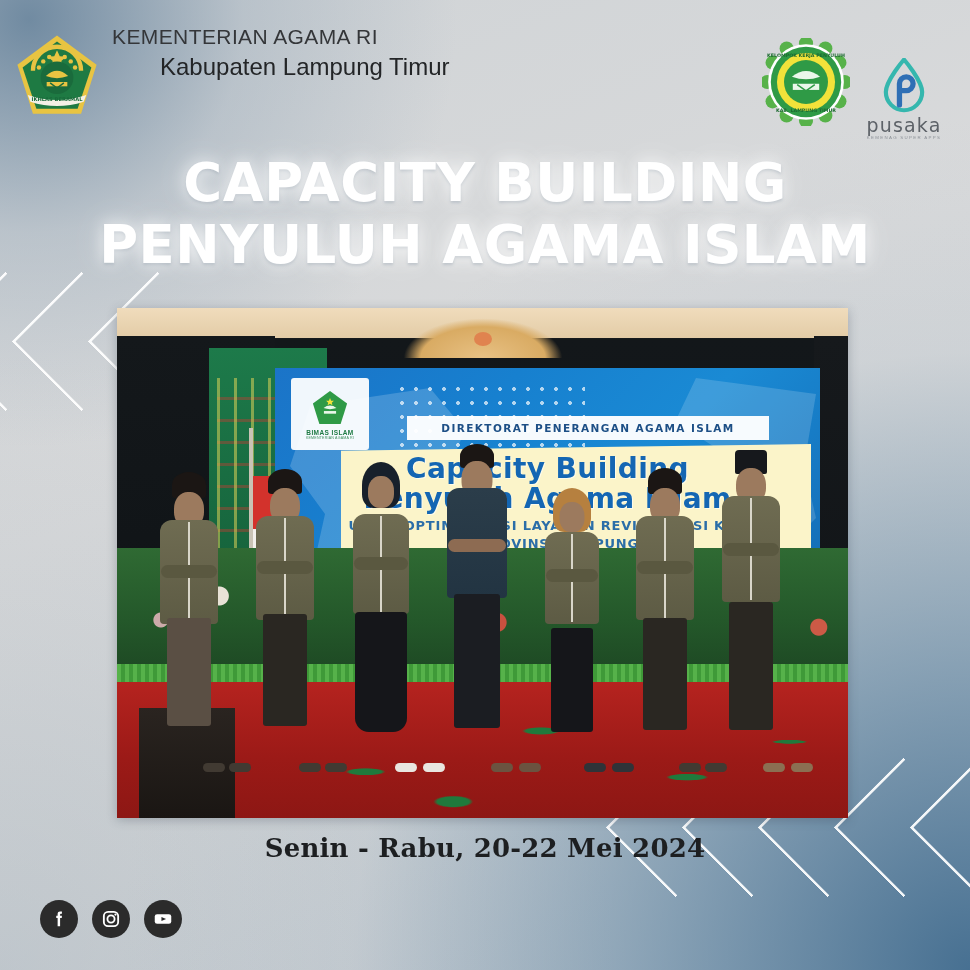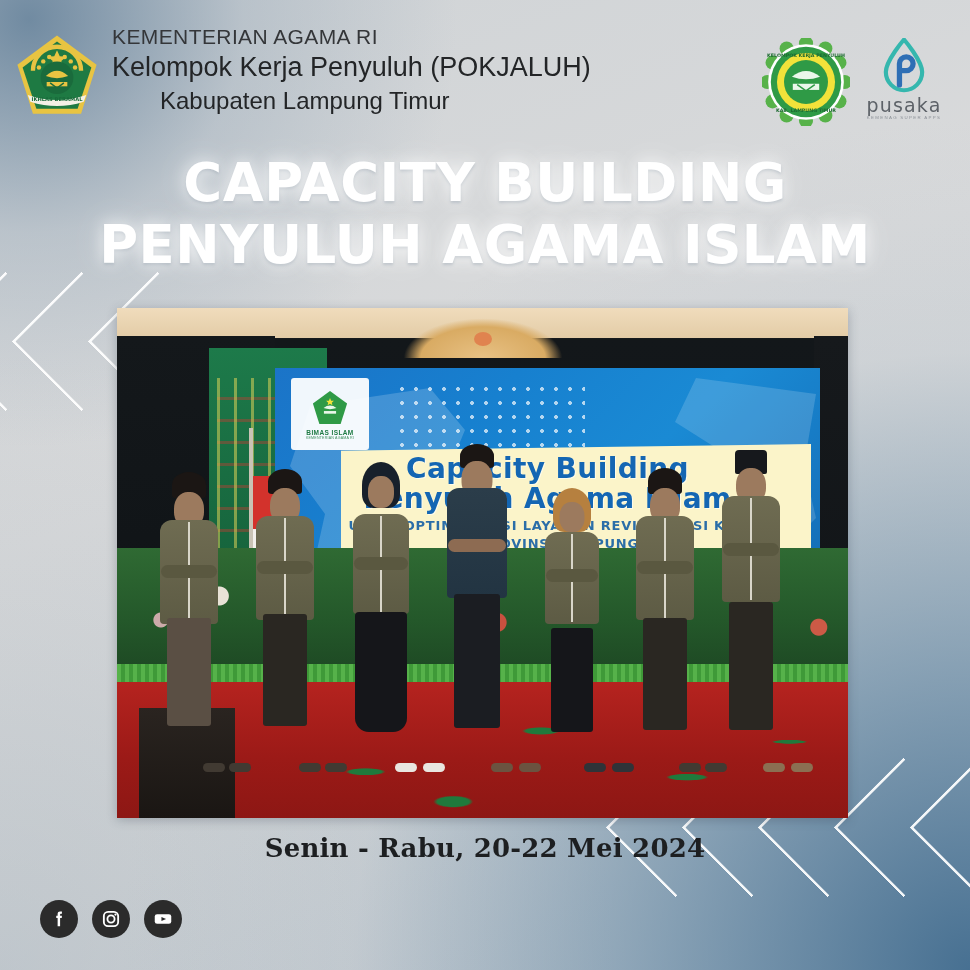--- a/index.html
+++ b/index.html
@@ -43,21 +43,21 @@
   
   .header{position:absolute;left:0;top:24px;width:970px;height:110px;}
   .kemenag-logo{position:absolute;left:14px;top:8px;width:86px;height:88px;}
   .org-text{position:absolute;left:112px;top:0px;color:#2a2c2e;}
   .org-line1{font-size:21px;letter-spacing:.4px;line-height:26px;color:#343639;font-family:"Liberation Sans",sans-serif;}
   .org-line2{font-size:27px;line-height:34px;color:#232527;}
   .org-line3{font-size:24px;line-height:33px;color:#232527;margin-left:48px;}
 
   .logo-right{position:absolute;right:16px;top:4px;width:200px;height:104px;}
   .pokjaluh-badge{position:absolute;left:8px;top:10px;width:88px;height:88px;}
-  .pusaka-wrap{position:absolute;left:104px;top:10px;width:92px;height:84px;text-align:center;}
+  .pusaka-wrap{position:absolute;left:104px;top:30px;width:92px;height:84px;text-align:center;}
   .pusaka-drop{width:46px;height:56px;margin:0 auto;}
   .pusaka-word{font-size:19px;letter-spacing:1.2px;color:#5d6268;line-height:20px;margin-top:1px;font-family:"DejaVu Sans",sans-serif;}
   .pusaka-sub{font-size:4.4px;letter-spacing:1.3px;color:#8d9299;line-height:6px;}
 
   
   .title-block{position:absolute;left:0;top:152px;width:970px;text-align:center;}
   .title-line{
     font-family:"DejaVu Sans",sans-serif;
     font-weight:bold;
     color:#ffffff;
@@ -220,21 +220,20 @@
         <path d="M37 50 q13-12 26 0 q-13 5 -26 0z" fill="#e8c442"></path>
         <path d="M38 57 h24 v5 h-24z" fill="#e8c442"></path>
         <path d="M42 58 l8 6 8-6" fill="none" stroke="#1a6b3c" stroke-width="1.6"></path>
         <path d="M16 72 q34 12 68 0 l-3 8 q-31 10 -62 0z" fill="#f3f0e6"></path>
         <text x="50" y="79" font-size="6" text-anchor="middle" fill="#1a6b3c" font-family="DejaVu Sans, sans-serif" font-weight="bold">IKHLAS BERAMAL</text>
       </svg>
     </div>
 
     <div class="org-text">
       <div class="org-line1">KEMENTERIAN AGAMA RI</div>
-      <div class="org-line2">Kelompok Kerja Penyuluh (POKJALUH)</div>
       <div class="org-line3">Kabupaten Lampung Timur</div>
     </div>
 
     <div class="logo-right">
 
       <div class="pokjaluh-badge">
         <svg viewBox="0 0 100 100" width="88" height="88" aria-hidden="true">
           <g fill="#57b24a">
             <circle cx="50" cy="6" r="8"></circle>
               <circle cx="72" cy="12" r="8"></circle>
@@ -302,20 +301,23 @@
         <svg class="scr-logo-pent" viewBox="0 0 100 100" aria-hidden="true">
           <polygon points="50,5 95,38 78,92 22,92 5,38" fill="#2f9a46"></polygon>
           <path d="M50 24 l3 6.6 7.2.6 -5.5 4.7 1.7 7 -6.4-3.8 -6.4 3.8 1.7-7 -5.5-4.7 7.2-.6z" fill="#f2e23a"></path>
           <path d="M33 50 q17-13 34 0 q-17 6 -34 0z" fill="#eaf7ea"></path>
           <path d="M34 58 h32 v7 h-32z" fill="#eaf7ea"></path>
         </svg>
         <div class="scr-logo-txt">BIMAS ISLAM</div>
         <div class="scr-logo-txt2">KEMENTERIAN AGAMA RI</div>
       </div>
 
+      <div class="scr-ribbon">
+        <span>DIREKTORAT PENERANGAN AGAMA ISLAM</span>
+      </div>
 
       <div class="scr-band"></div>
       <div class="scr-h1">Capacity Building</div>
       <div class="scr-h2">Penyuluh Agama Islam</div>
       <div class="scr-sub1">UPAYA OPTIMALISASI LAYANAN REVITALISASI KUA</div>
       <div class="scr-sub2">DI PROVINSI LAMPUNG</div>
       <div class="scr-venue">EMERSIA HOTEL &amp; RESORT LAMPUNG</div>
       <div class="scr-date">SENIN-RABU, 20-22 MEI 2024</div>
       <div class="scr-foot">
         <span class="scr-socialdot" style="background:#2f6fb5"></span>

